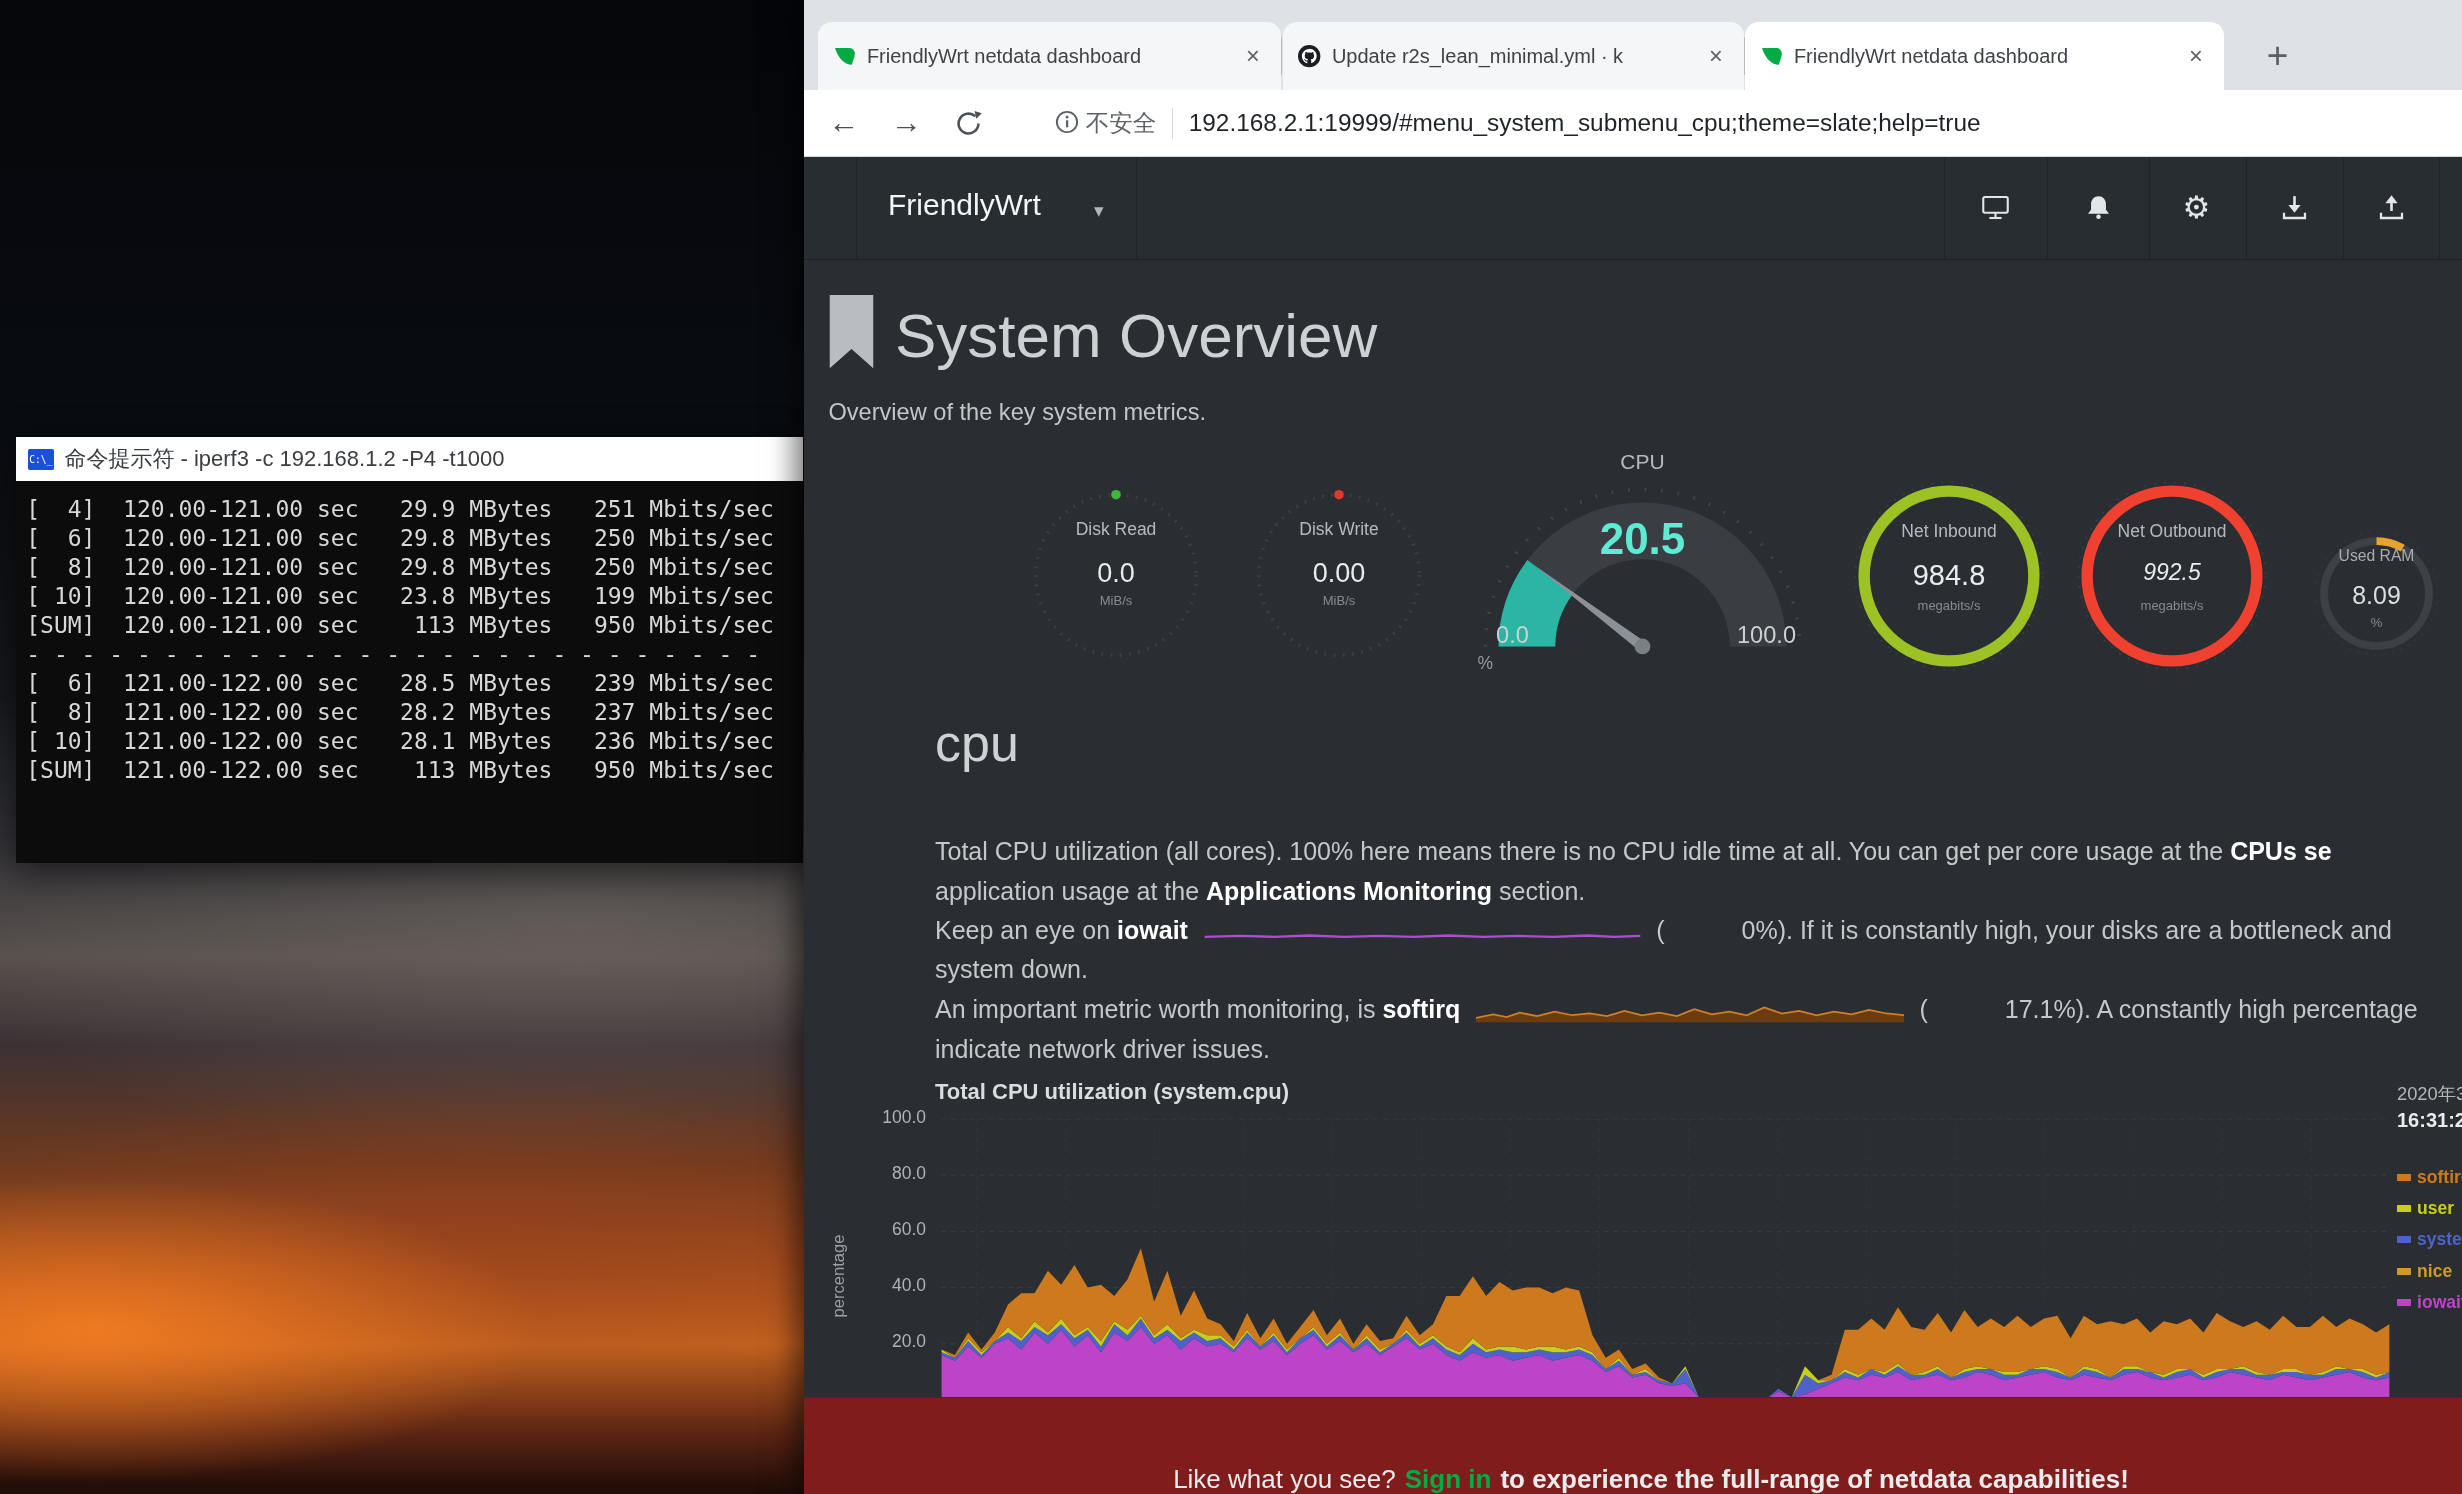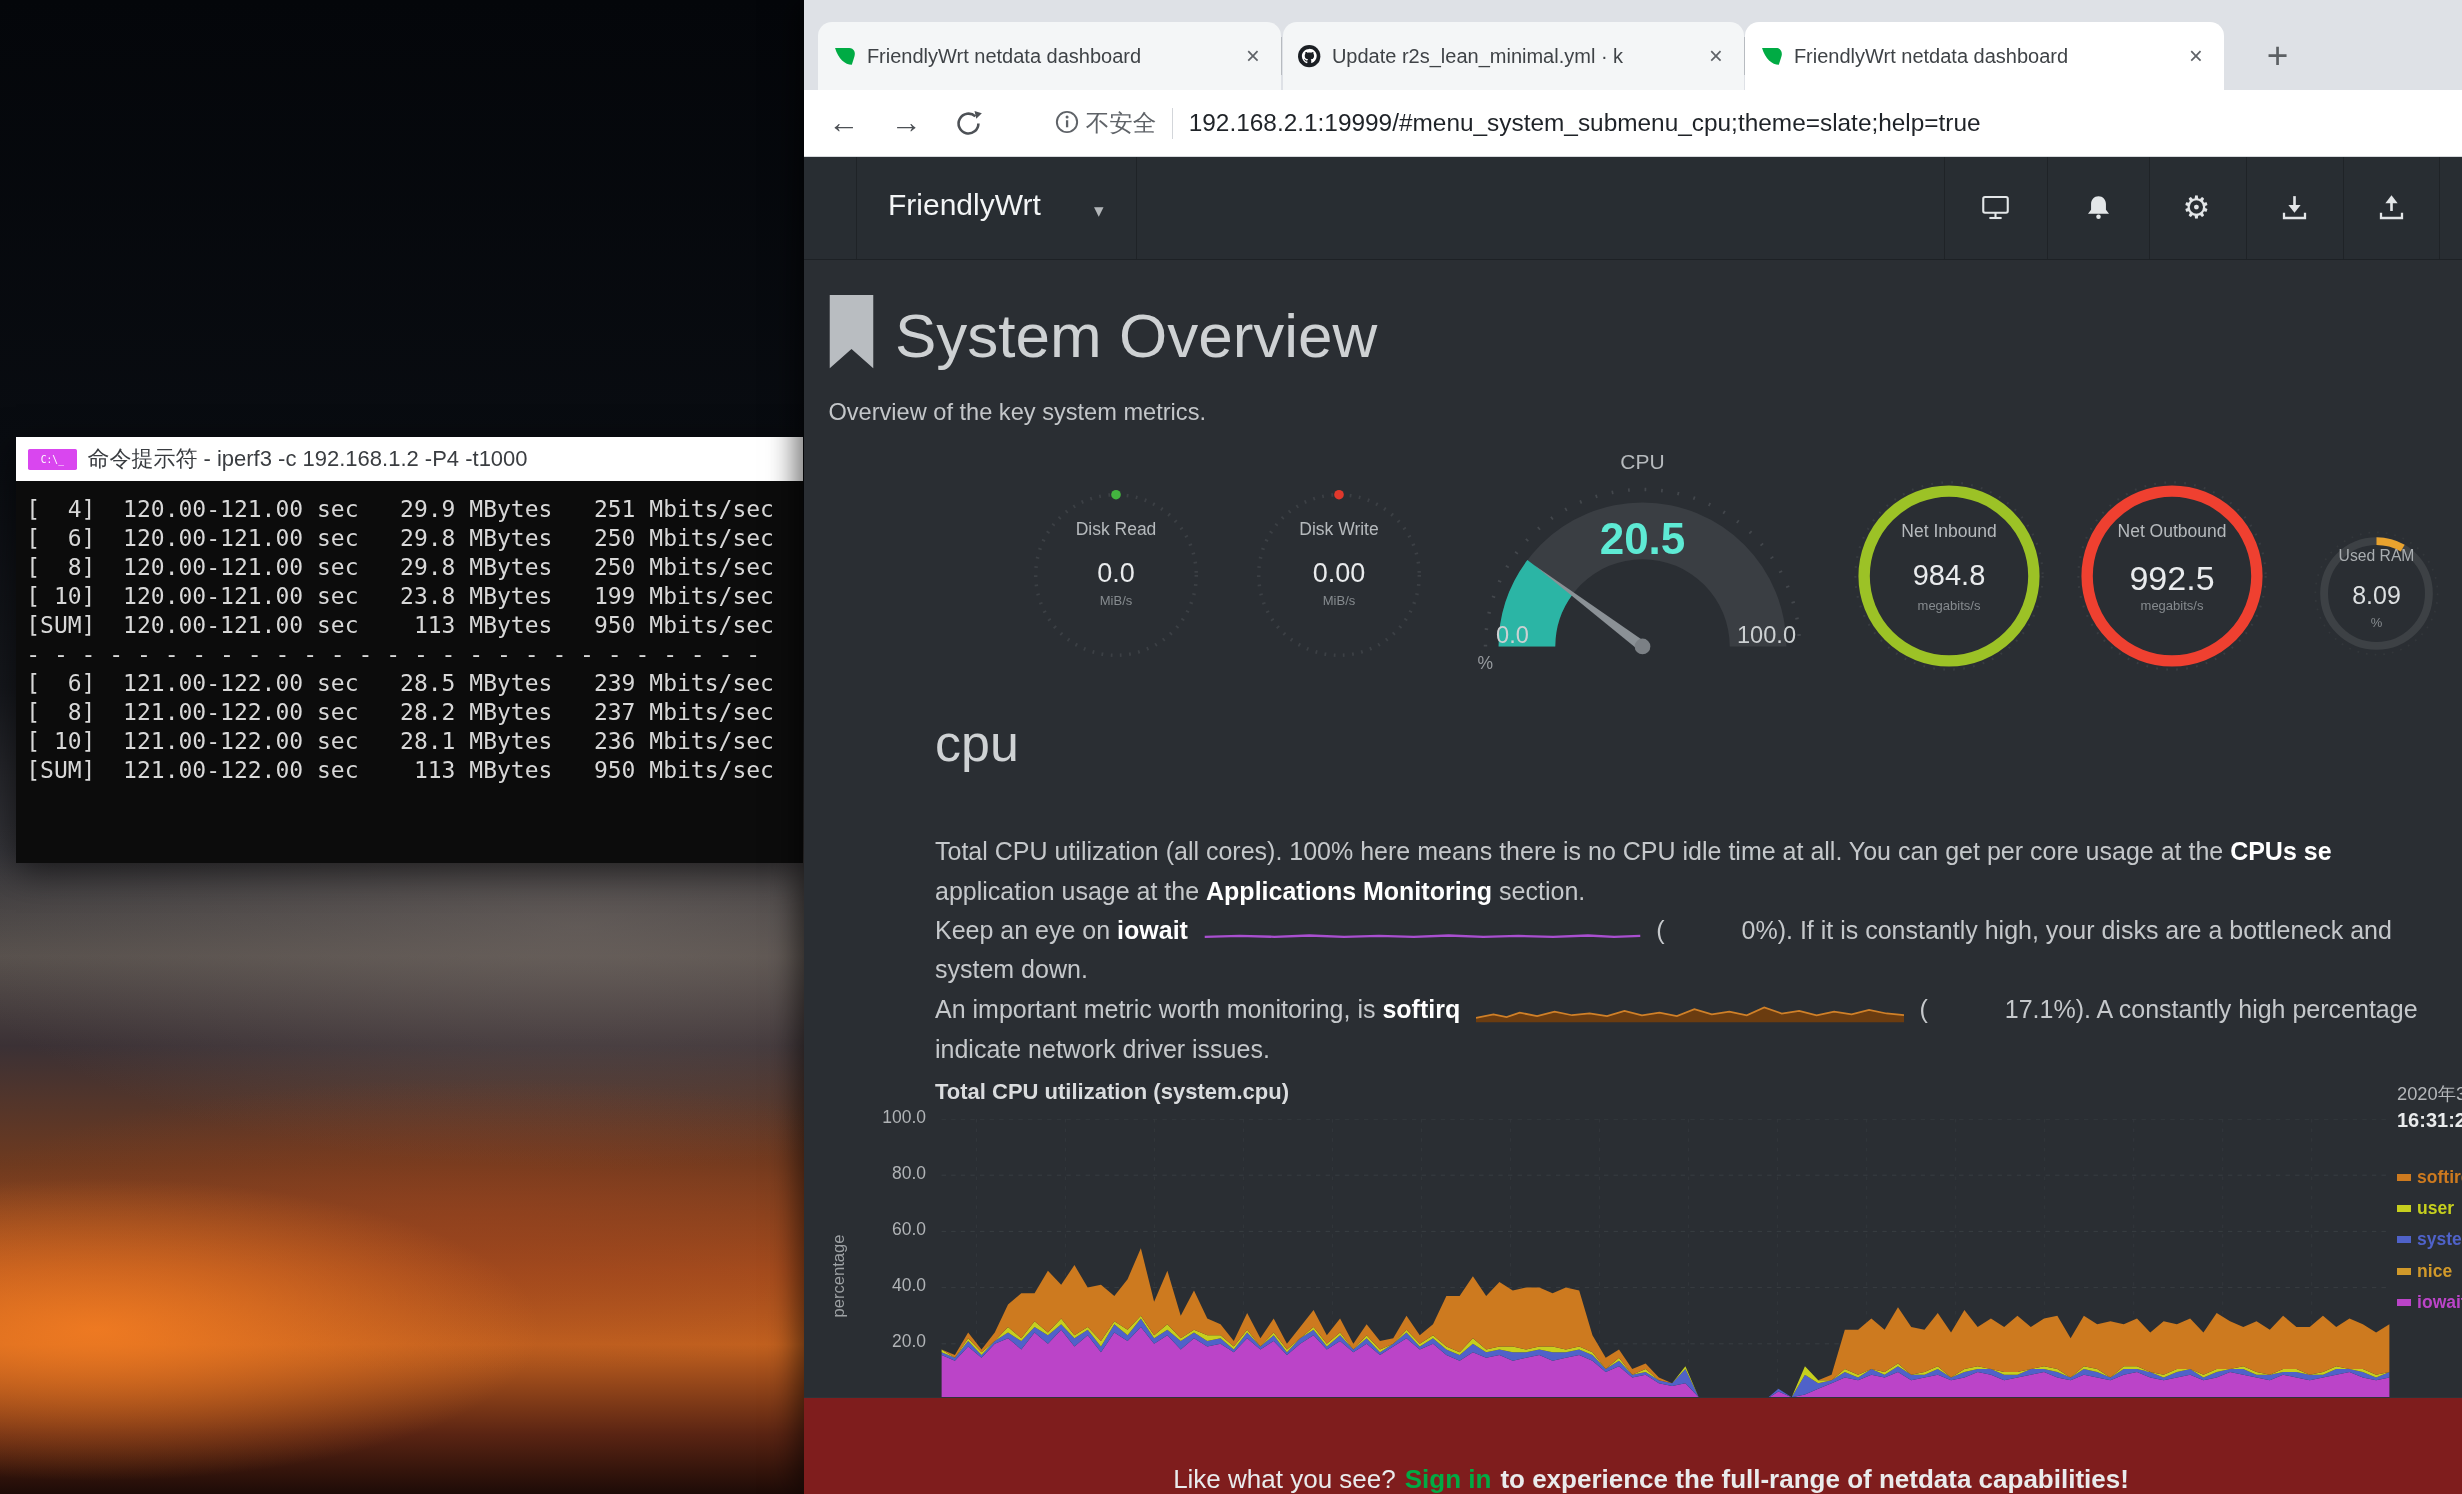--- a/index.html
+++ b/index.html
@@ -11,21 +11,21 @@
     background:
       radial-gradient(ellipse 716px 244px at 12% 89%, rgba(246,126,34,.85), rgba(246,126,34,0) 62%),
       radial-gradient(ellipse 786px 210px at 60% 82%, rgba(150,64,30,.55), rgba(150,64,30,0) 70%),
       radial-gradient(ellipse 960px 367px at 72% 62%, rgba(125,115,110,.42), rgba(125,115,110,0) 66%),
       linear-gradient(180deg,#04060a 0%,#090c11 30%,#16181d 46%,#35353a 57%,#57504c 64%,#3b3135 70%,#6e3a1f 78%,#a84e1d 85%,#c2611f 90%,#5a2413 96%,#1d0b07 100%);
   }
 
   
   #terminal{left:15.7px;top:437px;width:787px;height:425px;box-shadow:0 8.7px 35px rgba(0,0,0,.6);}
   #term-titlebar{left:0;top:0;width:100%;height:44px;background:#ffffff;display:flex;align-items:center;padding:0 12.2px;box-sizing:border-box;gap:10.5px;}
-  #term-icon{width:49px;height:21px;background:#d946ef;color:#fff;font-family:"DejaVu Sans Mono",monospace;font-size:9.6px;display:flex;align-items:center;justify-content:center;border-radius:1.7px;flex:0 0 auto;}
+  #term-icon{width:26px;height:21px;background:#1d4ed8;color:#fff;font-family:"DejaVu Sans Mono",monospace;font-size:9.6px;display:flex;align-items:center;justify-content:center;border-radius:1.7px;flex:0 0 auto;}
   #term-title{font-size:22px;color:#3a3d41;white-space:nowrap;overflow:hidden;}
   #term-body{left:0;top:44px;width:100%;height:382px;background:#0c0c0c;box-sizing:border-box;padding:14px 0 0 10.5px;overflow:hidden;}
   .tline{white-space:pre;font-family:"DejaVu Sans Mono",monospace;font-size:23px;line-height:29px;color:#d8d8d8;}
 
   
   #browser{left:804px;top:0;width:1658px;height:1494px;overflow:hidden;background:#2a2e33;box-shadow:-8.7px 0 26px rgba(0,0,0,.55);padding-left:36px;}
 
   
   #tabstrip{left:0;top:0;width:100%;height:90px;background:#dee1e6;}
   .tab{position:absolute;top:22px;height:68px;border-radius:14px 14px 0 0;display:flex;align-items:center;padding:0 14px;box-sizing:border-box;}
@@ -259,21 +259,21 @@
     <div class="g-value" style="top:81px;font-size:29px;">984.8</div>
     <div class="g-unit" style="top:120px;">megabits/s</div>
   </div>
 
   <div class="gauge" style="left:1270px;top:478px;width:196px;height:196px;">
     <svg width="196" height="196" viewBox="0 0 224 224">
       <circle cx="112" cy="112" r="107" fill="none" stroke="#383c41" stroke-width="2.5" stroke-dasharray="2 9.5"></circle>
       <circle cx="112" cy="112" r="97" fill="none" stroke-width="13" stroke="#ef4030"></circle>
     </svg>
     <div class="g-label" style="top:43px;">Net Outbound</div>
-    <div class="g-value" style="top:81px;font-size:34px;">992.5</div>
+    <div class="g-value" style="top:81px;font-size:23px;font-style:italic;">992.5</div>
     <div class="g-unit" style="top:120px;">megabits/s</div>
   </div>
 
   <div class="gauge" style="left:1507px;top:528px;width:131px;height:131px;">
     <svg width="131" height="131" viewBox="0 0 150 150">
       <circle cx="75" cy="75" r="70" fill="none" stroke="#33373b" stroke-width="2" stroke-dasharray="2 8"></circle>
       <circle cx="75" cy="75" r="60" fill="none" stroke="#3d4145" stroke-width="9"></circle>
       <path d="M75 15 A60 60 0 0 1 105 23" fill="none" stroke-width="9" stroke="#e8a22e"></path>
     </svg>
     <div class="g-label" style="top:19px;font-size:15.7px;color:#a9adb0;">Used RAM</div>

